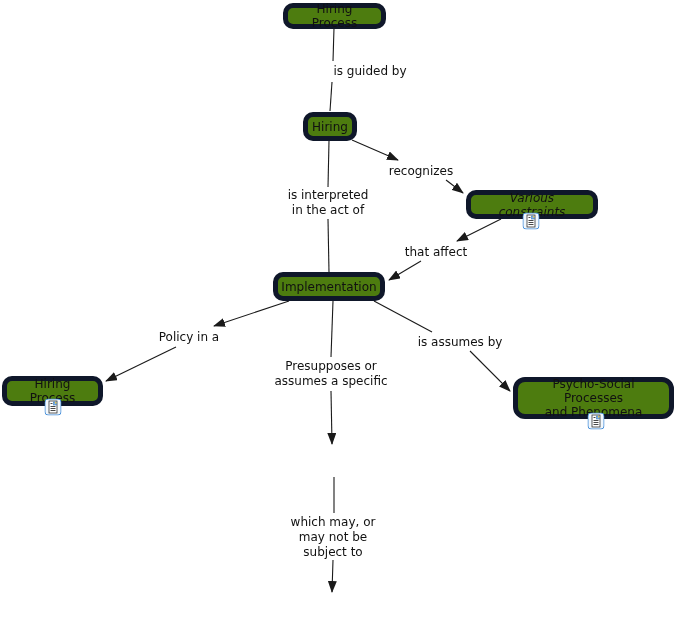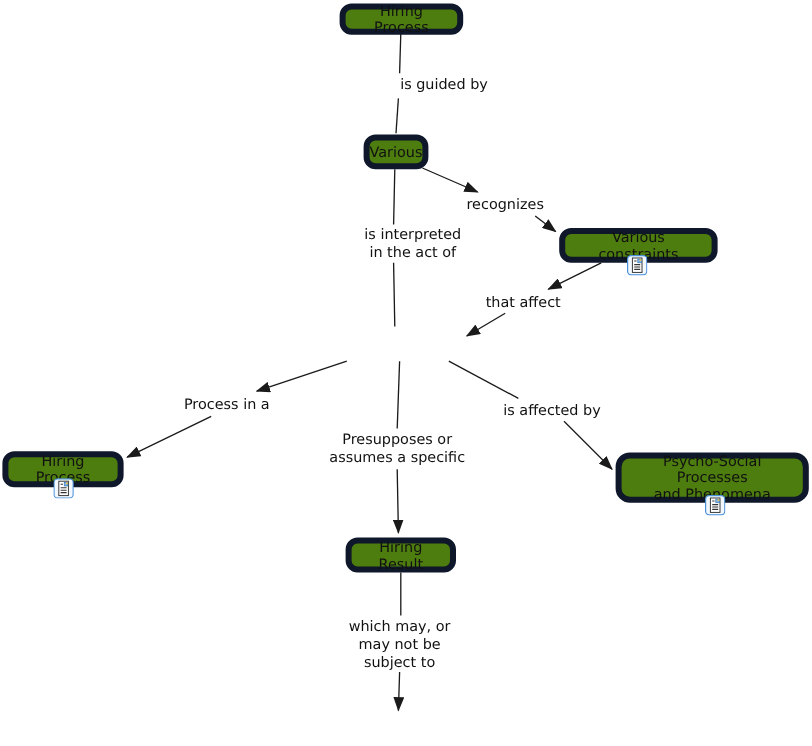--- a/index.html
+++ b/index.html
@@ -76,45 +76,45 @@
 
     <line x1="374" y1="301" x2="432" y2="332"></line>
     <line x1="470" y1="351" x2="510" y2="391" marker-end="url(#arrow)"></line>
 
     <line x1="334" y1="477" x2="334" y2="513"></line>
     <line x1="333" y1="560" x2="332" y2="592" marker-end="url(#arrow)"></line>
   </svg>
 
   <div class="node" style="left:283px;top:3px;width:103px;height:26px;">Hiring Process</div>
 
-  <div class="node" style="left:303px;top:112px;width:54px;height:29px;">Various</div>
+  <div class="node" style="left:303px;top:112px;width:54px;height:29px;">Hiring</div>
 
-  <div class="node" style="left:466px;top:190px;width:132px;height:29px;">Various constraints</div>
+  <div class="node" style="left:466px;top:190px;width:132px;height:29px;font-style:italic;">Various constraints</div>
 
+  <div class="node" style="left:273px;top:272px;width:112px;height:29px;">Implementation</div>
 
   <div class="node" style="left:2px;top:376px;width:101px;height:30px;">Hiring Process</div>
 
   <div class="node" style="left:513px;top:377px;width:161px;height:42px;border-radius:12px;">Psycho-Social Processes
 and Phenomena</div>
 
-  <div class="node" style="left:288px;top:448px;width:92px;height:29px;">Hiring Result</div>
 
 
   <div class="phrase" style="left:332px;top:71px;margin-left:38px;">is guided by</div>
 
   <div class="phrase" style="left:421px;top:171px;">recognizes</div>
 
-  <div class="phrase" style="left:344px;top:203px;">is interpreted
+  <div class="phrase" style="left:328px;top:203px;">is interpreted
 in the act of</div>
 
   <div class="phrase" style="left:436px;top:252px;text-align:right;">that affect</div>
 
-  <div class="phrase" style="left:189px;top:337px;">Process in a</div>
+  <div class="phrase" style="left:189px;top:337px;">Policy in a</div>
 
-  <div class="phrase" style="left:460px;top:342px;">is affected by</div>
+  <div class="phrase" style="left:460px;top:342px;">is assumes by</div>
 
   <div class="phrase" style="left:331px;top:374px;">Presupposes or
 assumes a specific</div>
 
   <div class="phrase" style="left:333px;top:537px;">which may, or
 may not be
 subject to</div>
 
   <div class="res-icon" style="left:531px;top:221px;">
     <svg width="17" height="17" viewBox="0 0 17 17" xmlns="http://www.w3.org/2000/svg">

